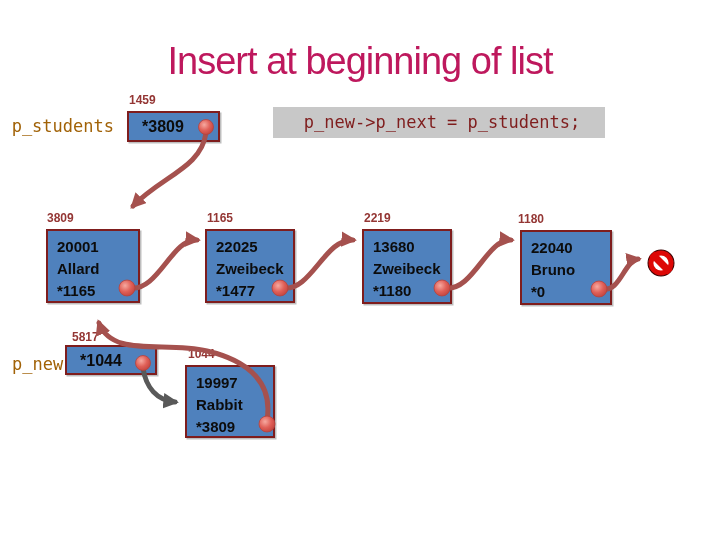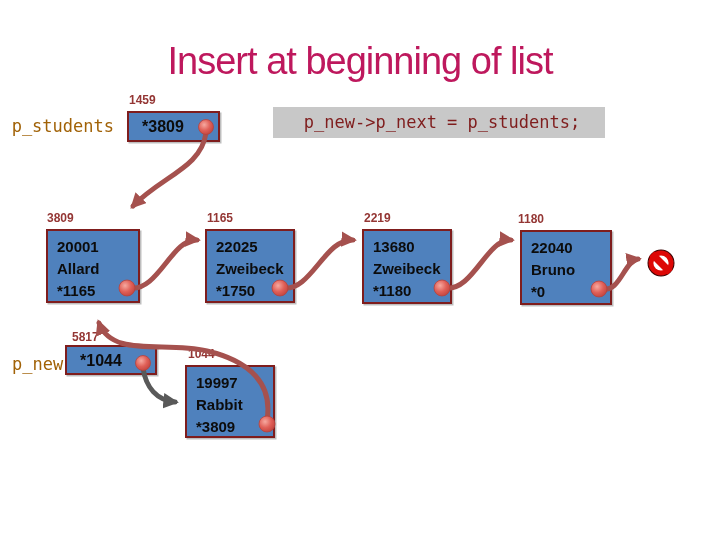--- a/index.html
+++ b/index.html
@@ -90,21 +90,21 @@
   <div class="abs cellbox node" style="left:46px;top:229px;width:94px;height:74px;">
     <span class="line">20001</span>
     <span class="line">Allard</span>
     <span class="line">*1165</span>
   </div>
 
   <div class="abs addr" style="left:207px;top:211px;">1165</div>
   <div class="abs cellbox node" style="left:205px;top:229px;width:90px;height:74px;">
     <span class="line">22025</span>
     <span class="line">Zweibeck</span>
-    <span class="line">*1750</span>
+    <span class="line">*1477</span>
   </div>
 
   <div class="abs addr" style="left:364px;top:211px;">2219</div>
   <div class="abs cellbox node" style="left:362px;top:229px;width:90px;height:75px;">
     <span class="line">13680</span>
     <span class="line">Zweibeck</span>
     <span class="line">*1180</span>
   </div>
 
   <div class="abs addr" style="left:518px;top:212px;">1180</div>

